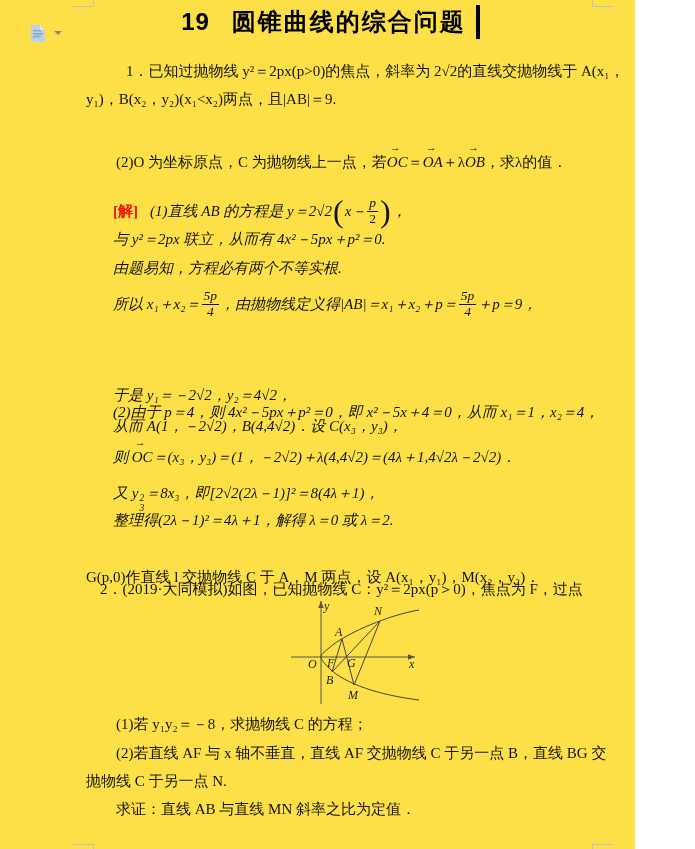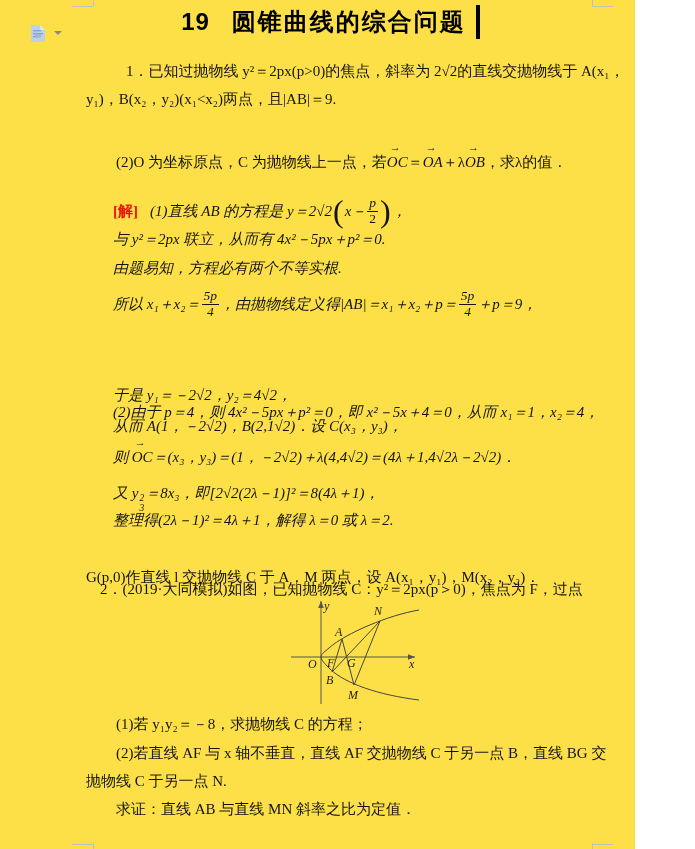--- a/index.html
+++ b/index.html
@@ -125,21 +125,21 @@
     <span>，由抛物线定义得|AB|＝x₁＋x₂＋p＝</span>
     <span class="frac">
       <span class="num">5p</span>
       <span class="den">4</span>
     </span>
     <span>＋p＝9，</span>
   </div>
 
   <div class="line kai" style="left:113px;top:359px;margin-top:44px;">(2)由于 p＝4，则 4x²－5px＋p²＝0，即 x²－5x＋4＝0，从而 x₁＝1，x₂＝4，</div>
   <div class="line kai" style="left:113px;top:386px;">于是 y₁＝－2√2，y₂＝4√2，</div>
-  <div class="line kai" style="left:113px;top:417px;">从而 A(1，－2√2)，B(2,1√2)．设 C(x₃，y₃)，</div>
+  <div class="line kai" style="left:113px;top:417px;">从而 A(1，－2√2)，B(4,4√2)．设 C(x₃，y₃)，</div>
 
   <div class="line kai" style="left:113px;top:448px;">
     <span>则 </span><span class="vec">OC</span><span>＝(x₃，y₃)＝(1，－2√2)＋λ(4,4√2)＝(4λ＋1,4√2λ－2√2)．</span>
   </div>
 
   <div class="line kai" style="left:113px;top:484px;text-align:center;">
     <span>又 y</span><span class="ss">
         <span>2</span>
         <span>3</span>
       </span><span>＝8x₃，即[2√2(2λ－1)]²＝8(4λ＋1)，</span>

